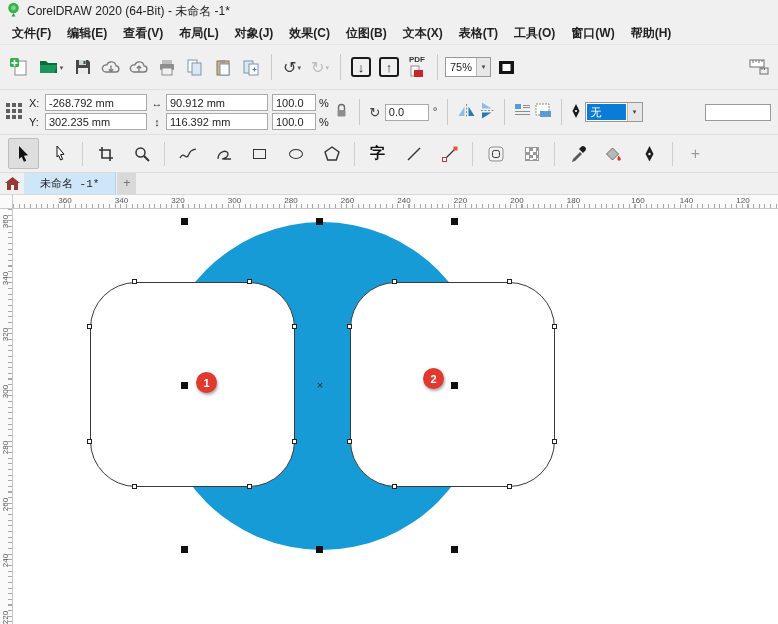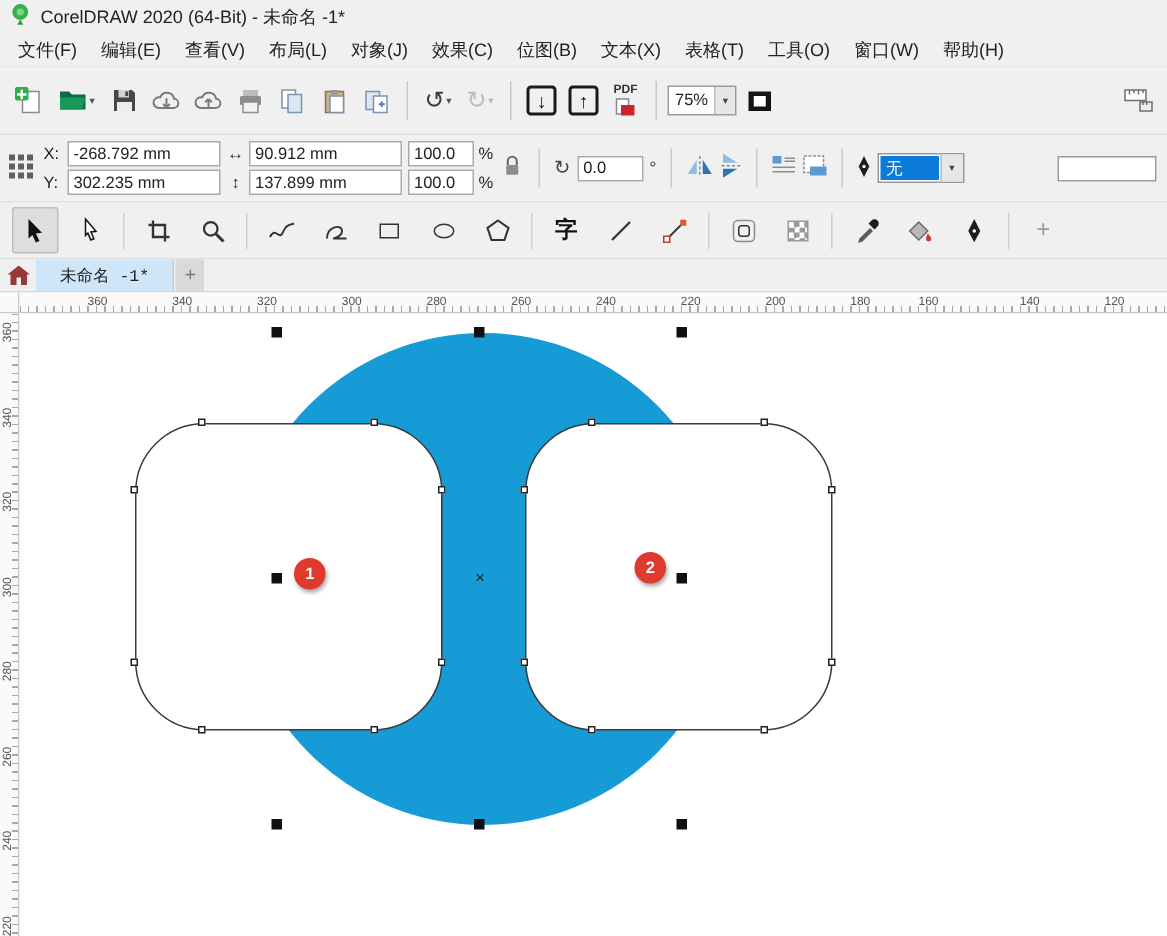--- a/index.html
+++ b/index.html
@@ -1,21 +1,21 @@
 <!DOCTYPE html>
 <html><head>
 <meta charset="utf-8">
 <style>
   * { margin:0; padding:0; box-sizing:border-box; }
   html,body { width:778px; height:624px; overflow:hidden; background:#fff;
     font-family:"Liberation Sans","DejaVu Sans",sans-serif; font-size:12px; color:#222; }
 
   .bar { background:#f0f0f0; display:flex; align-items:center; }
   .titlebar { height:22px; padding-left:6px; gap:6px; font-size:12px; }
-  .menubar { height:23px; padding-left:4px; border-bottom:1px solid #e6e6e6; }
+  .menubar { height:23px; padding-left:4px; border-bottom:1px solid #e6e6e6;font-weight:bold; }
   .menu-item { padding:3px 8px; cursor:default; }
 
   .std-toolbar { height:45px; padding:0 6px; gap:2px; border-bottom:1px solid #e0e0e0; }
   .tb-btn { min-width:26px; height:30px; display:flex; align-items:center; justify-content:center; gap:1px; }
   .tb-sep { width:1px; height:26px; background:#c9c9c9; margin:0 5px; }
   .caret { font-size:7px; color:#555; line-height:1; }
   .caret.dis { color:#b9b9b9; }
   .glyph-undo { font-size:16px; color:#3a3a3a; }
   .glyph-redo { font-size:16px; color:#bdbdbd; }
   .boxed-arrow { width:20px; height:20px; border:2px solid #1a1a1a; border-radius:3px;
@@ -248,21 +248,21 @@
         <div class="prop-input w86">302.235 mm</div>
       </div>
     </div>
     <div class="stack">
       <div class="prop-row">
         <span class="dim-icon">↔</span>
         <div class="prop-input w86">90.912 mm</div>
       </div>
       <div class="prop-row">
         <span class="dim-icon">↕</span>
-        <div class="prop-input w86">137.899 mm</div>
+        <div class="prop-input w86">116.392 mm</div>
       </div>
     </div>
     <div class="stack">
       <div class="prop-row">
         <div class="prop-input w44">100.0</div>
         <span class="pct">%</span>
       </div>
       <div class="prop-row">
         <div class="prop-input w44">100.0</div>
         <span class="pct">%</span>
@@ -435,21 +435,21 @@
     <span class="hr-label" style="left: 52px;">360</span>
         <span class="hr-label" style="left: 108.5px;">340</span>
         <span class="hr-label" style="left: 165px;">320</span>
         <span class="hr-label" style="left: 221.5px;">300</span>
         <span class="hr-label" style="left: 278px;">280</span>
         <span class="hr-label" style="left: 334.5px;">260</span>
         <span class="hr-label" style="left: 391px;">240</span>
         <span class="hr-label" style="left: 447.5px;">220</span>
         <span class="hr-label" style="left: 504px;">200</span>
         <span class="hr-label" style="left: 560.5px;">180</span>
-        <span class="hr-label" style="left: 606px;">160</span>
+        <span class="hr-label" style="left: 625px;">160</span>
         <span class="hr-label" style="left: 673.5px;">140</span>
         <span class="hr-label" style="left: 730px;">120</span>
       </div>
     <div class="vruler">
       <div class="vticks"></div>
     <span class="vr-label" style="top: 8px;">360</span>
         <span class="vr-label" style="top: 64.5px;">340</span>
         <span class="vr-label" style="top: 121px;">320</span>
         <span class="vr-label" style="top: 177.5px;">300</span>
         <span class="vr-label" style="top: 234px;">280</span>

